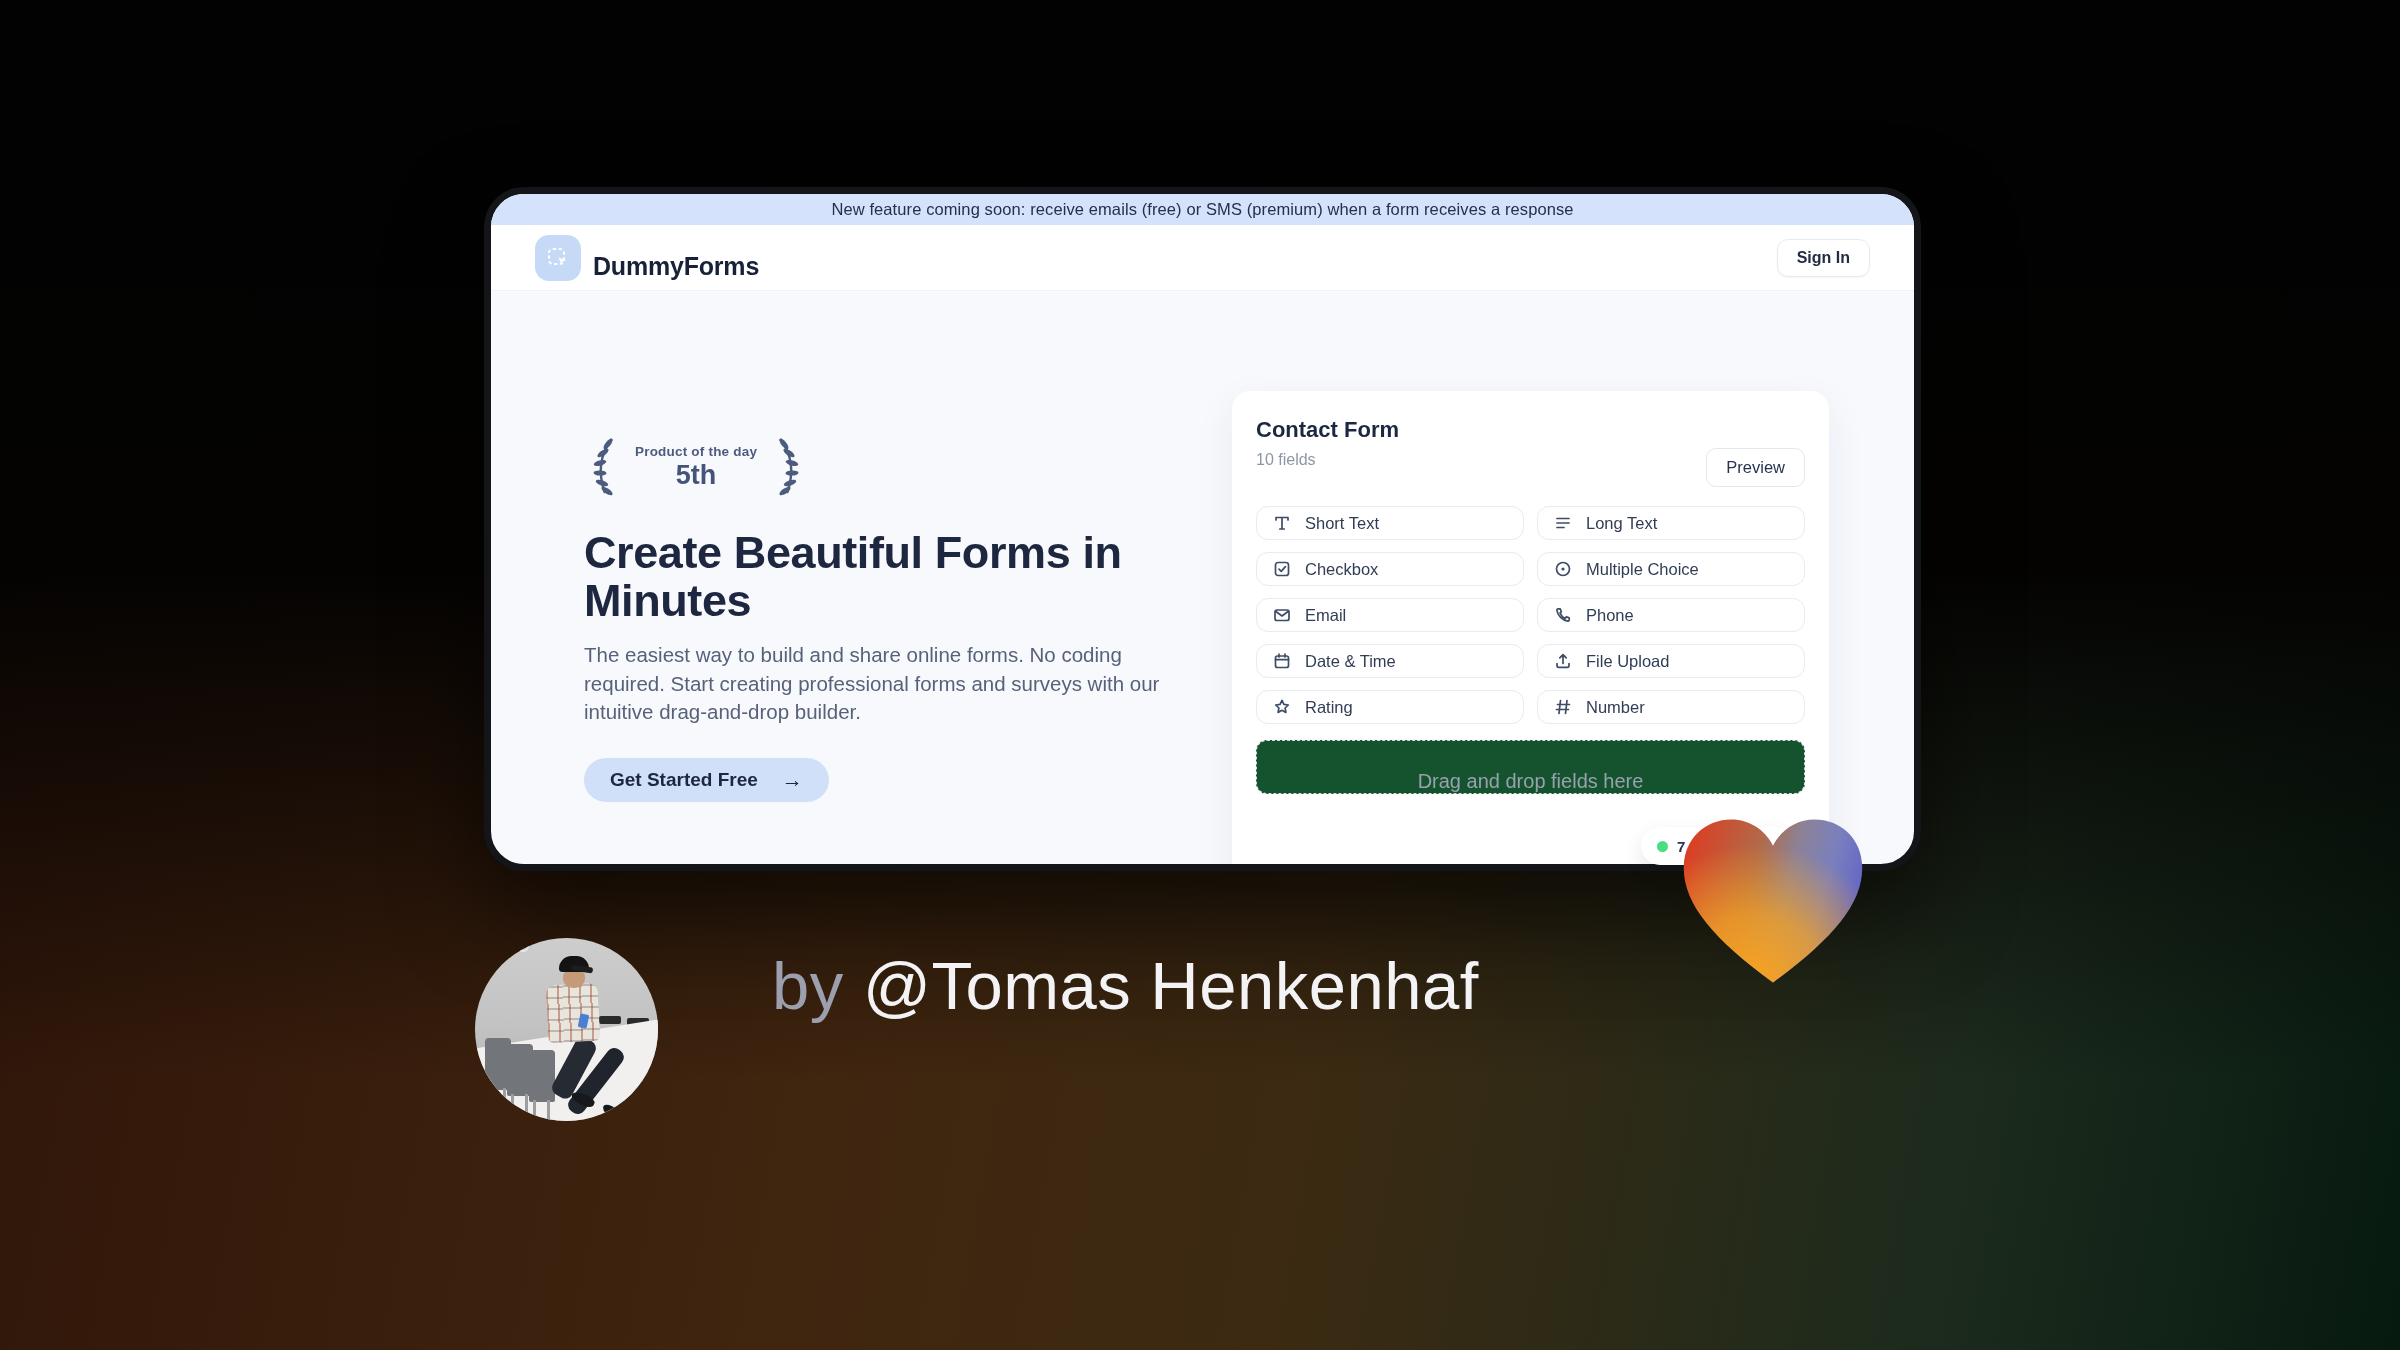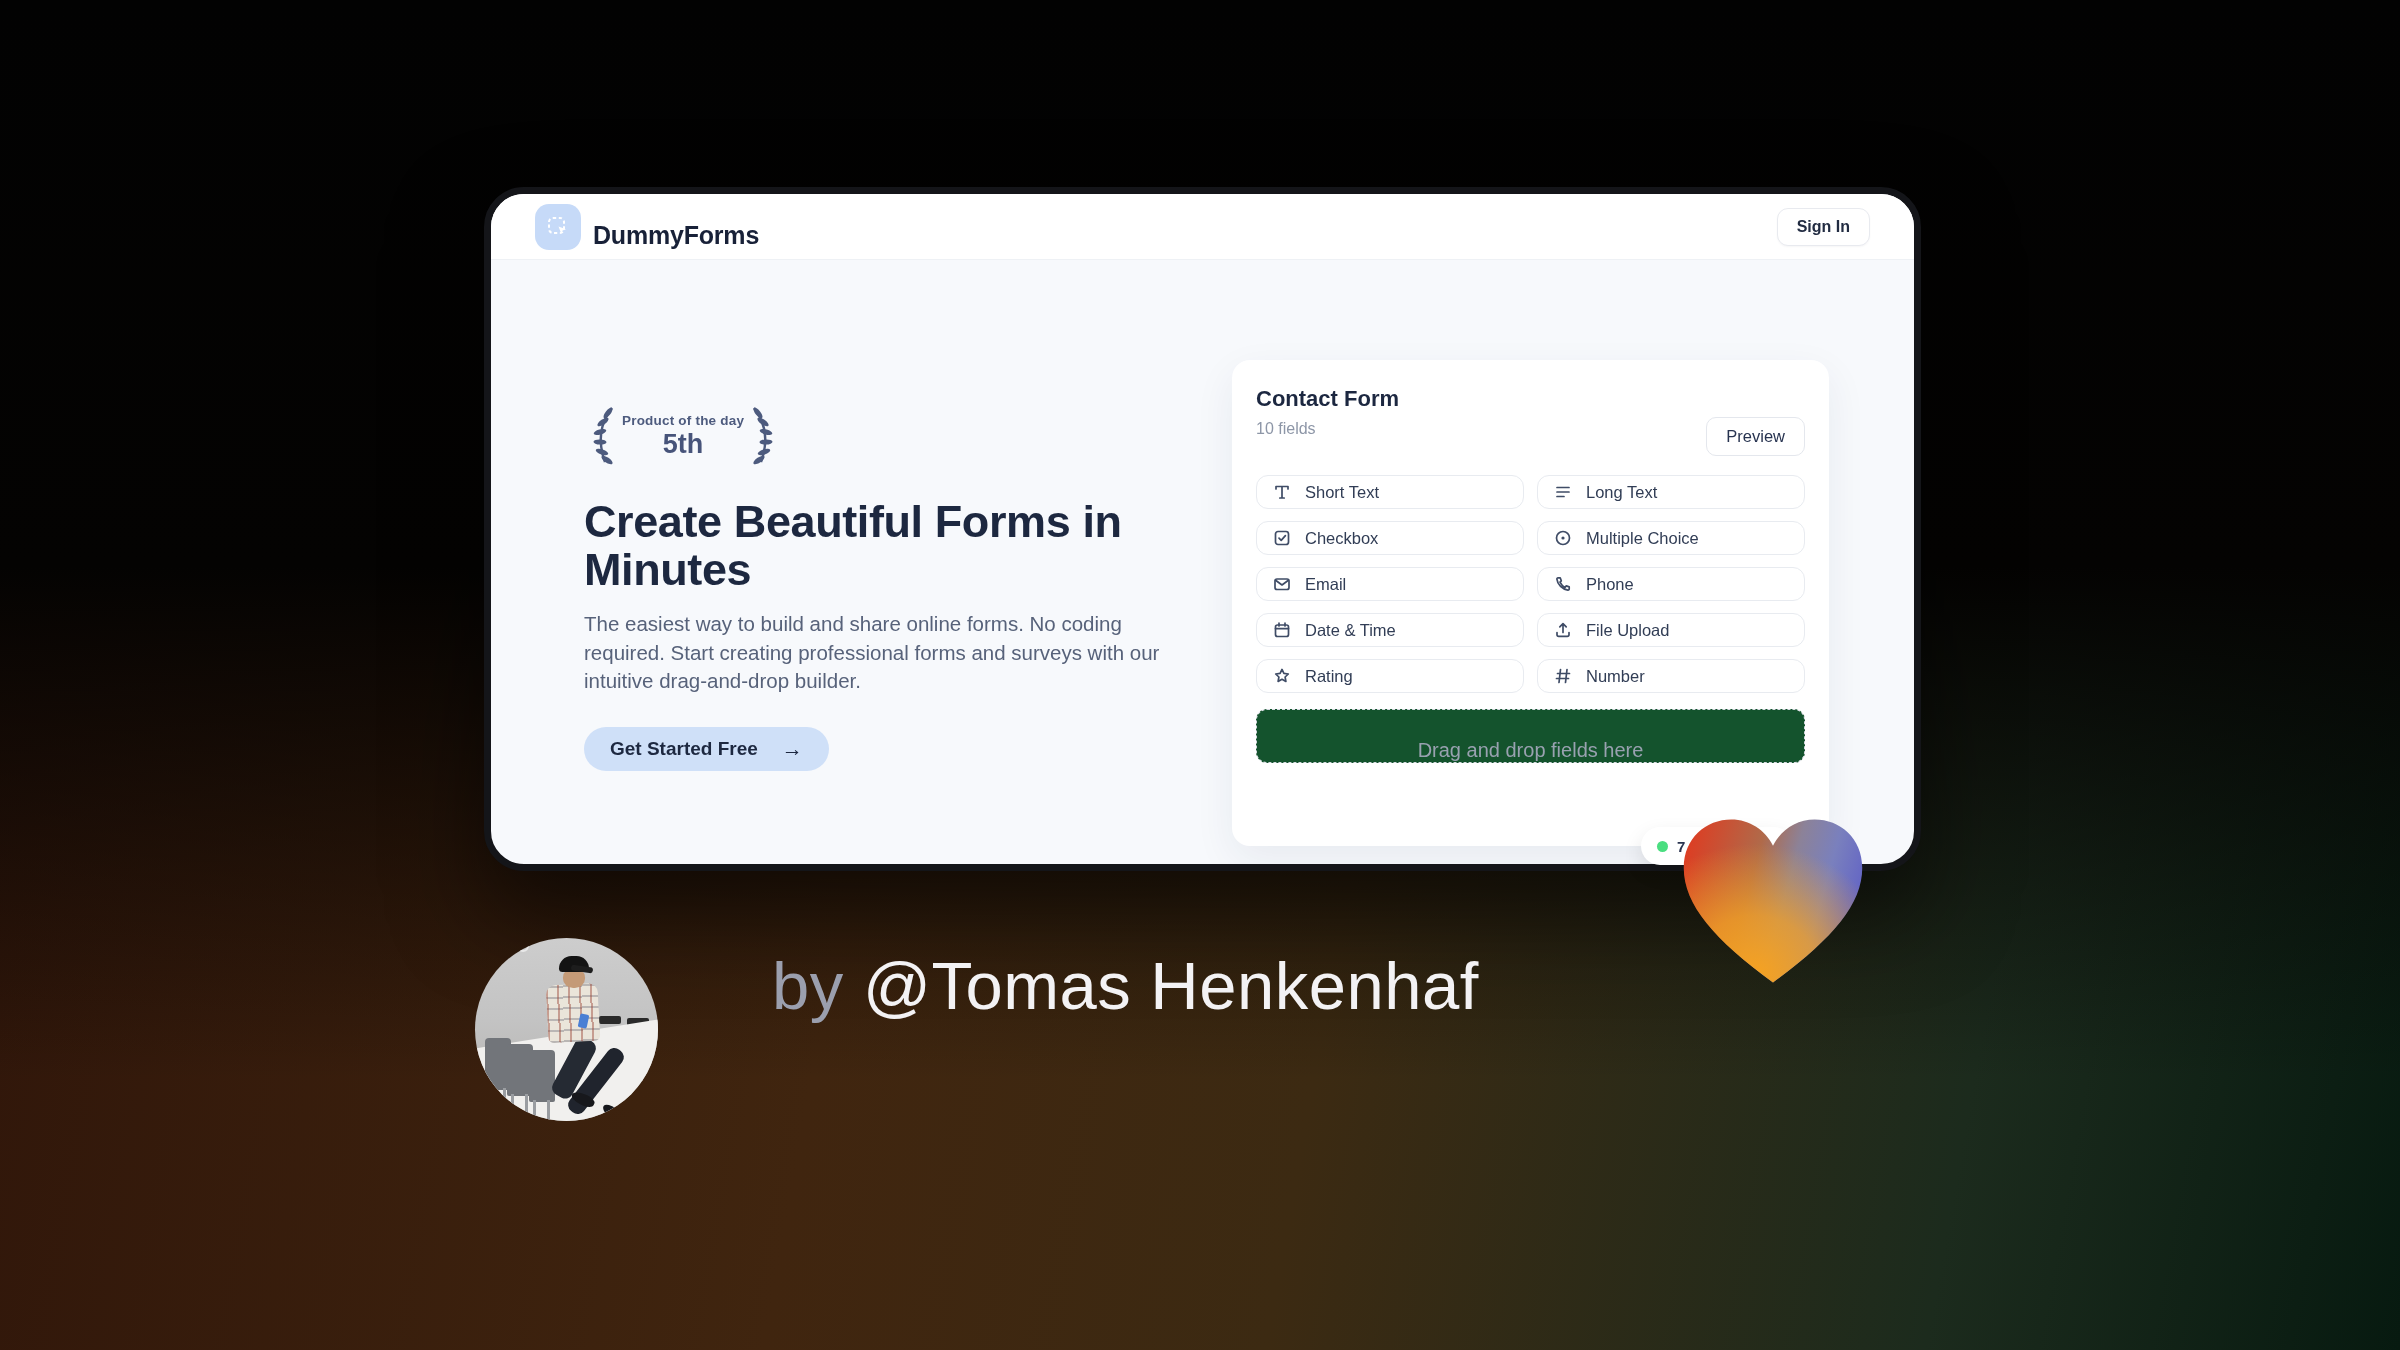--- a/index.html
+++ b/index.html
@@ -37,21 +37,21 @@
   .signin-btn {
     background:#fff; border:1.5px solid #e8eaef; border-radius:11px;
     padding:9px 19px; font-size:16px; font-weight:600; color:#222c42; cursor:pointer;
     box-shadow:0 1px 2px rgba(20,30,60,.04);
     font-family:"Liberation Sans", sans-serif;
   }
   .body { position:relative; height:587px; }
 
   
   .hero { position:absolute; left:93px; top:144px; width:585px; }
-  .award { display:flex; align-items:center; gap:2px; color:#4d5b7e; margin-left:2px; }
+  .award { display:flex; align-items:center; gap:15px; color:#4d5b7e; margin-left:2px; }
   .award-text { text-align:center; }
   .award-line1 { font-size:13.5px; font-weight:700; letter-spacing:.2px; }
   .award-line2 { font-size:27px; font-weight:800; margin-top:1px; color:#47547a; }
   .hero h1 {
     margin-top:30px; width:545px; font-size:45px; line-height:1.07; font-weight:700;
     color:#1d2840; letter-spacing:-.4px;
   }
   .hero p {
     margin-top:16px; width:578px; font-size:20.5px; line-height:1.38; color:#57627a;
   }
@@ -136,20 +136,23 @@
   .caption-by { color:#9b9fae; }
   .caption-handle { color:#f3f2f4; }
 </style>
 </head>
 <body>
 
 <div id="canvas">
 
   <div class="window">
 
+    <div class="banner">
+      <span>New feature coming soon: receive emails (free) or SMS (premium) when a form receives a response</span>
+    </div>
 
     <div class="appbar">
       <div class="brand">
         <div class="logo-tile">
           <svg width="26" height="26" viewBox="0 0 26 26" fill="none">
             <rect x="4" y="4" width="15" height="15" rx="4" stroke="#ffffff" stroke-width="2" stroke-dasharray="3.2 2.6"></rect>
             <path d="M13.5 12.5 L21 15.2 L17.6 16.4 L16.3 19.8 Z" fill="#ffffff"></path>
           </svg>
         </div>
         <div class="brand-name">DummyForms</div>

